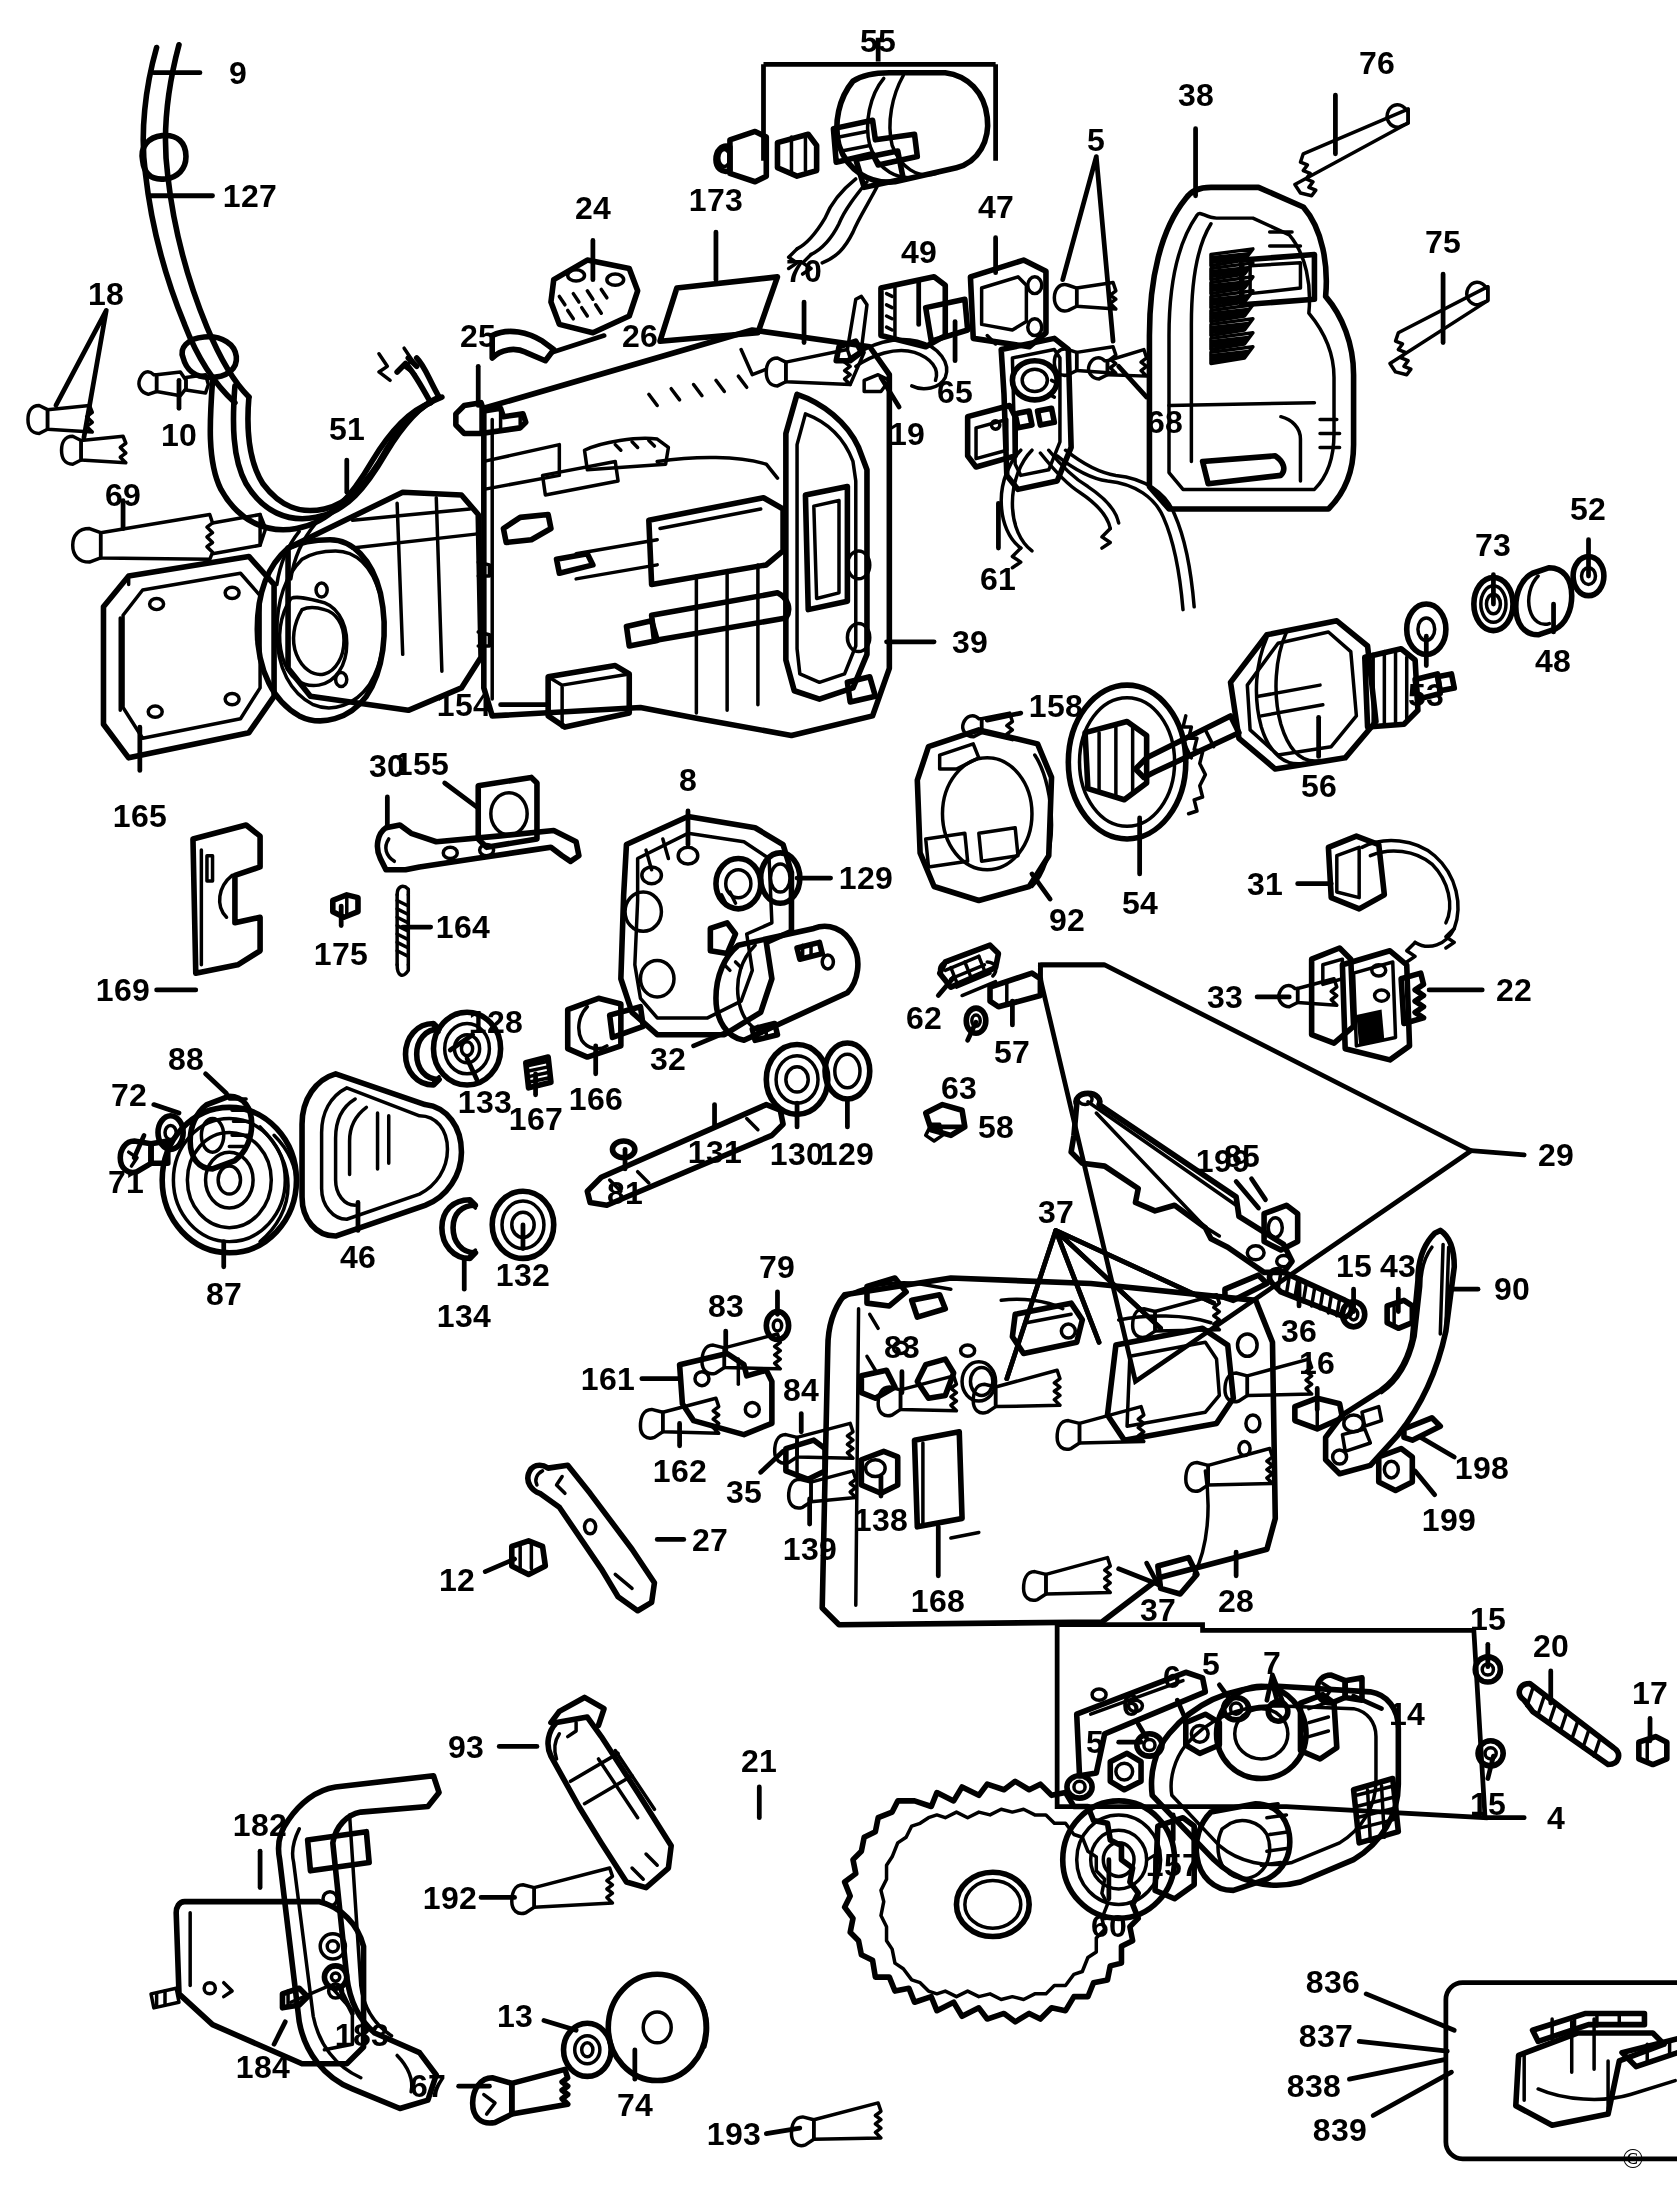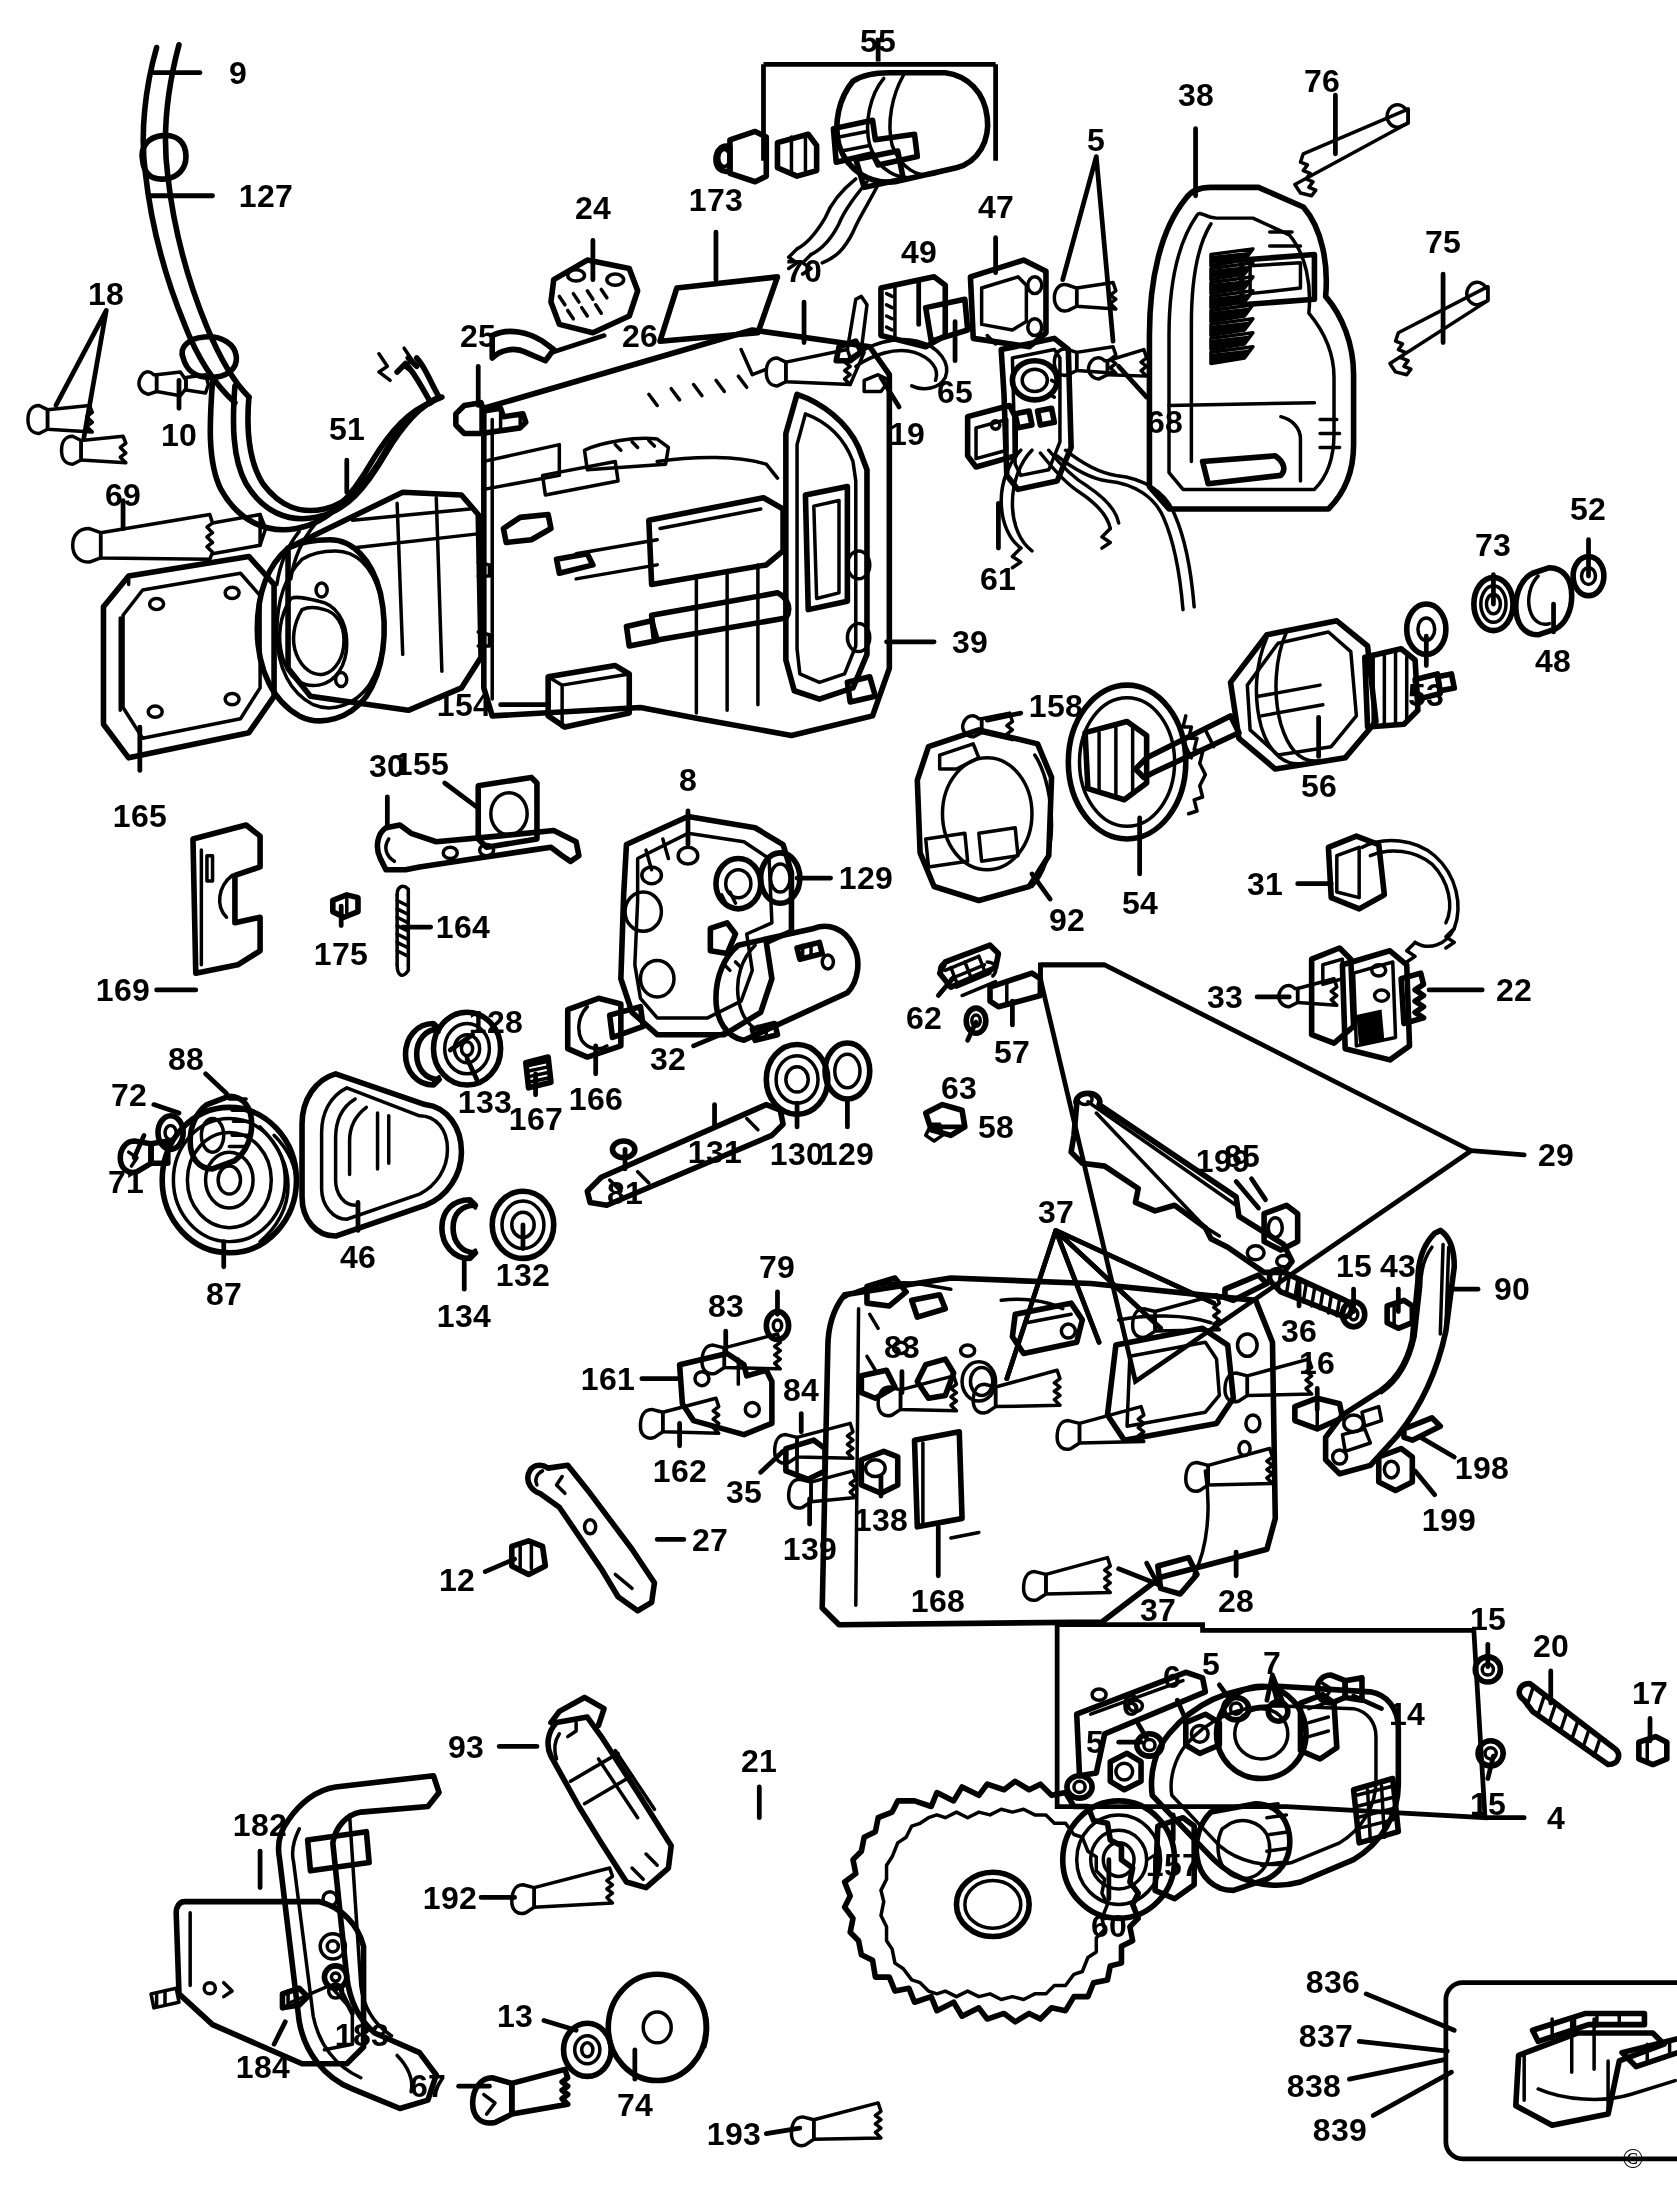--- a/index.html
+++ b/index.html
@@ -957,23 +957,23 @@
       <line x1="196" y1="1462" x2="204" y2="1446" class="lead"></line>
       <line x1="965" y1="1487" x2="1033" y2="1473" class="lead"></line>
       <line x1="328" y1="1492" x2="350" y2="1492" class="lead"></line>
       <line x1="454" y1="1487" x2="454" y2="1466" class="lead"></line>
       <line x1="982" y1="1513" x2="1038" y2="1482" class="lead"></line>
       <line x1="548" y1="1526" x2="572" y2="1522" class="lead"></line>
     </svg>
 
   <div id="labels">
       <div class="lbl" style="left: 238px; top: 73px;">9</div>
-      <div class="lbl" style="left: 266px; top: 196px;">127</div>
+      <div class="lbl" style="left: 250px; top: 196px;">127</div>
       <div class="lbl" style="left: 878px; top: 41px;">55</div>
-      <div class="lbl" style="left: 1322px; top: 63px; margin-top: 18px;">76</div>
+      <div class="lbl" style="left: 1377px; top: 63px;">76</div>
       <div class="lbl" style="left: 1196px; top: 95px;">38</div>
       <div class="lbl" style="left: 1096px; top: 140px;">5</div>
       <div class="lbl" style="left: 1443px; top: 242px;">75</div>
       <div class="lbl" style="left: 593px; top: 208px;">24</div>
       <div class="lbl" style="left: 716px; top: 200px;">173</div>
       <div class="lbl" style="left: 996px; top: 207px;">47</div>
       <div class="lbl" style="left: 804px; top: 271px;">70</div>
       <div class="lbl" style="left: 919px; top: 252px;">49</div>
       <div class="lbl" style="left: 106px; top: 294px;">18</div>
       <div class="lbl" style="left: 640px; top: 336px;">26</div>

